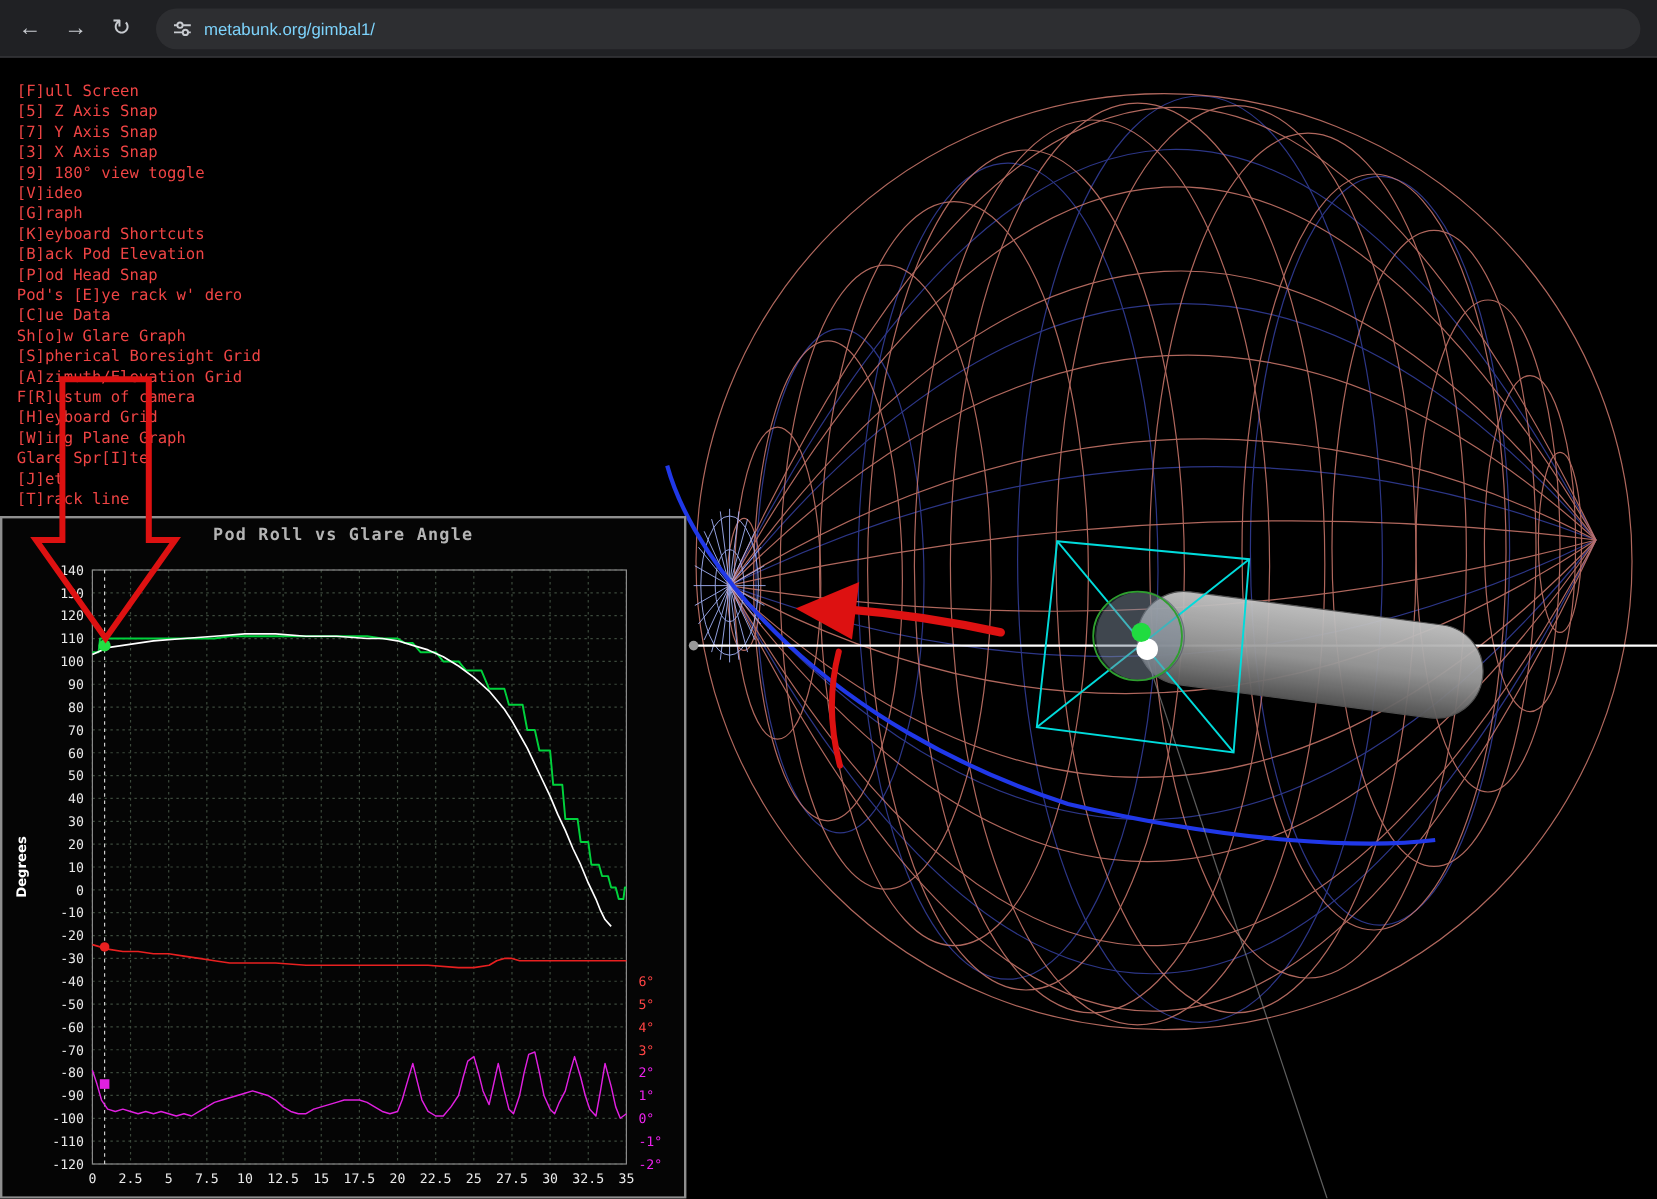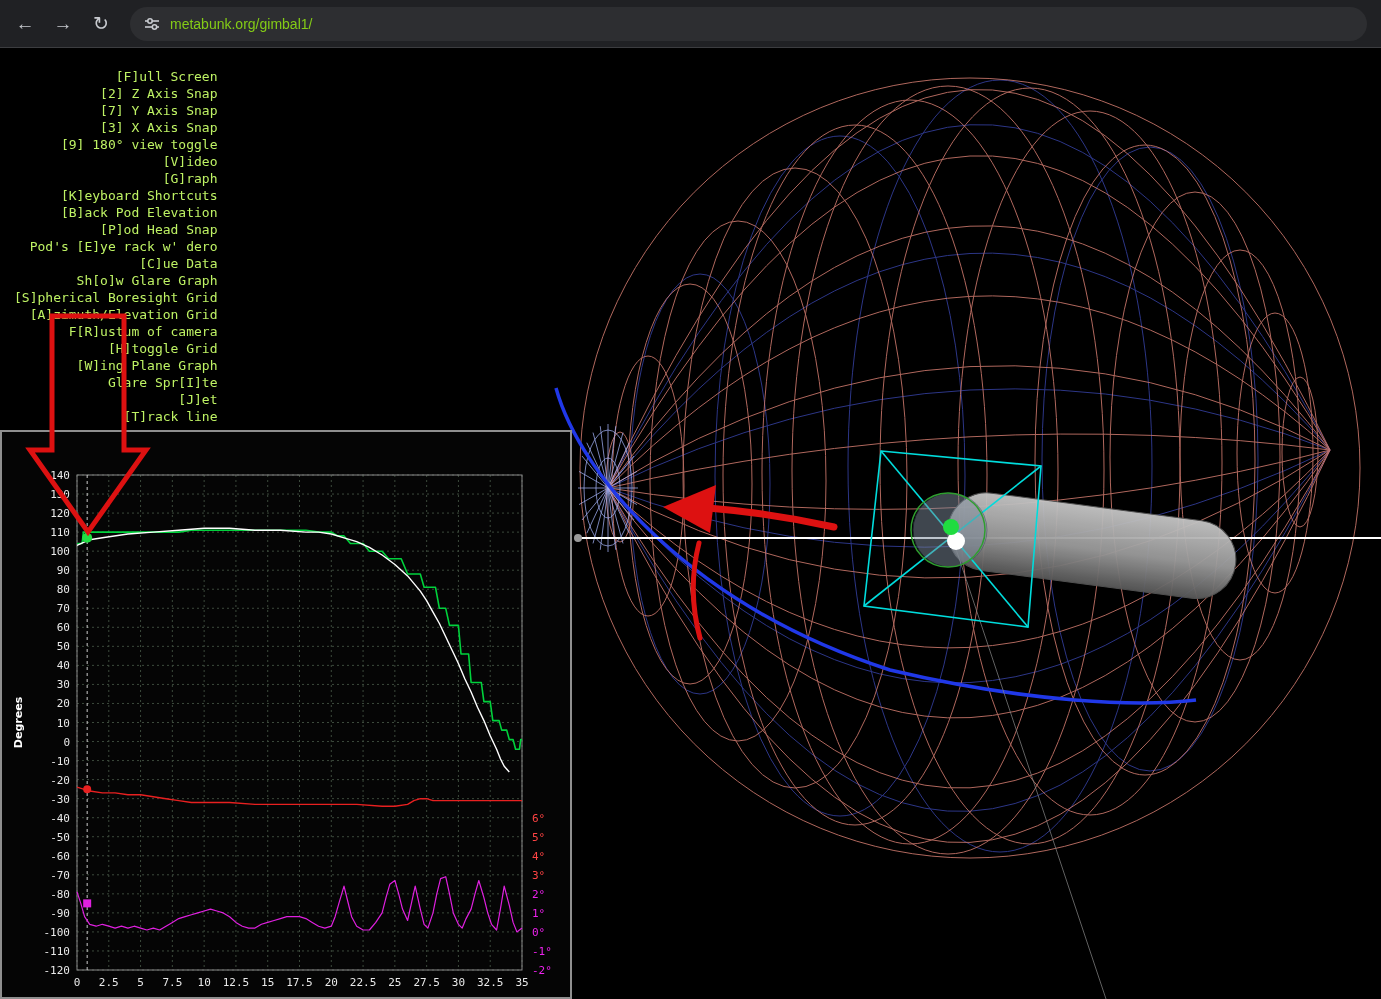--- a/index.html
+++ b/index.html
@@ -6,31 +6,31 @@
   .page{position:relative;width:1381px;height:999px;overflow:hidden;background:#000;
         font-family:"Liberation Sans",sans-serif;}
   
   .toolbar{position:absolute;top:0;left:0;width:1381px;height:48px;background:#202124;
            border-bottom:1px solid #3c3d40;display:flex;align-items:center;gap:4px;
            padding:0 8px;box-sizing:border-box;z-index:10;}
   .navbtn{width:34px;height:34px;border:none;background:transparent;color:#c8cbd0;
           font-size:19px;line-height:34px;text-align:center;border-radius:50%;cursor:pointer;padding:0;}
   .urlbar{flex:1;height:34px;background:#2d2e31;border-radius:17px;display:flex;
           align-items:center;padding:0 14px;gap:10px;margin:0 6px 0 8px;cursor:text;}
-  .url-text{color:#84cc16;font-size:14px;}
+  .url-text{color:#7dd3fc;font-size:14px;}
   .tune-icon{display:inline-block;width:16px;height:16px;}
   
   .viewport{position:absolute;top:48px;left:0;width:1381px;height:951px;background:#000;z-index:1;}
   svg.layer{position:absolute;left:0;top:0;pointer-events:none;}
   #scene-svg{z-index:1;}
   #annot-svg{z-index:6;}
   
   #menu{position:absolute;left:14px;top:68px;z-index:2;}
   .menu-item{font-family:"DejaVu Sans Mono",monospace;font-size:13px;line-height:17px;
-             color:#bef264;white-space:pre;cursor:pointer;text-align:right;}
+             color:#ef4444;white-space:pre;cursor:pointer;}
   
   #graph-panel{position:absolute;left:0;top:430px;width:572px;height:569px;box-sizing:border-box;
                background:#050505;border:2px solid #8f8f8f;z-index:4;}
   .graph-title{position:absolute;top:6px;left:0;width:100%;text-align:center;
                font-family:"DejaVu Sans Mono",monospace;font-size:14px;font-weight:bold;
                color:#b4b4b4;letter-spacing:1px;}
   #graph-svg{position:absolute;left:0;top:0;}
 </style>
 </head>
 <body>
@@ -149,43 +149,44 @@
         <line x1="1041" y1="466" x2="864" y2="606"></line>
       </g>
       <circle cx="950" cy="530" r="37" fill="#7e8c9c" opacity="0.5" stroke="#3b4a5a"></circle>
       <circle cx="948" cy="530" r="37" fill="none" stroke="#2f9e2f" stroke-width="1.5"></circle>
       <circle cx="956" cy="541" r="9" fill="#fff"></circle>
       <circle cx="951" cy="527" r="8" fill="#20dc40"></circle>
     </svg>
 
   <div id="menu">
       <div class="menu-item">[F]ull Screen</div>
-      <div class="menu-item">[2] Z Axis Snap</div>
+      <div class="menu-item">[5] Z Axis Snap</div>
       <div class="menu-item">[7] Y Axis Snap</div>
       <div class="menu-item">[3] X Axis Snap</div>
       <div class="menu-item">[9] 180° view toggle</div>
       <div class="menu-item">[V]ideo</div>
       <div class="menu-item">[G]raph</div>
       <div class="menu-item">[K]eyboard Shortcuts</div>
       <div class="menu-item">[B]ack Pod Elevation</div>
       <div class="menu-item">[P]od Head Snap</div>
       <div class="menu-item">Pod's [E]ye rack w' dero</div>
       <div class="menu-item">[C]ue Data</div>
       <div class="menu-item">Sh[o]w Glare Graph</div>
       <div class="menu-item">[S]pherical Boresight Grid</div>
       <div class="menu-item">[A]zimuth/Elevation Grid</div>
       <div class="menu-item">F[R]ustum of camera</div>
-      <div class="menu-item">[H]toggle Grid</div>
+      <div class="menu-item">[H]eyboard Grid</div>
       <div class="menu-item">[W]ing Plane Graph</div>
       <div class="menu-item">Glare Spr[I]te</div>
       <div class="menu-item">[J]et</div>
       <div class="menu-item">[T]rack line</div>
     </div>
 
   <div id="graph-panel">
+    <div class="graph-title">Pod Roll vs Glare Angle</div>
     <svg id="graph-svg" width="568" height="565">
         <g stroke="#3c4a3c" stroke-width="1" stroke-dasharray="2,3">
           <line x1="75" y1="43" x2="75" y2="538"></line>
           <line x1="106.78571428571428" y1="43" x2="106.78571428571428" y2="538"></line>
           <line x1="138.57142857142856" y1="43" x2="138.57142857142856" y2="538"></line>
           <line x1="170.35714285714286" y1="43" x2="170.35714285714286" y2="538"></line>
           <line x1="202.14285714285714" y1="43" x2="202.14285714285714" y2="538"></line>
           <line x1="233.92857142857142" y1="43" x2="233.92857142857142" y2="538"></line>
           <line x1="265.7142857142857" y1="43" x2="265.7142857142857" y2="538"></line>
           <line x1="297.5" y1="43" x2="297.5" y2="538"></line>

